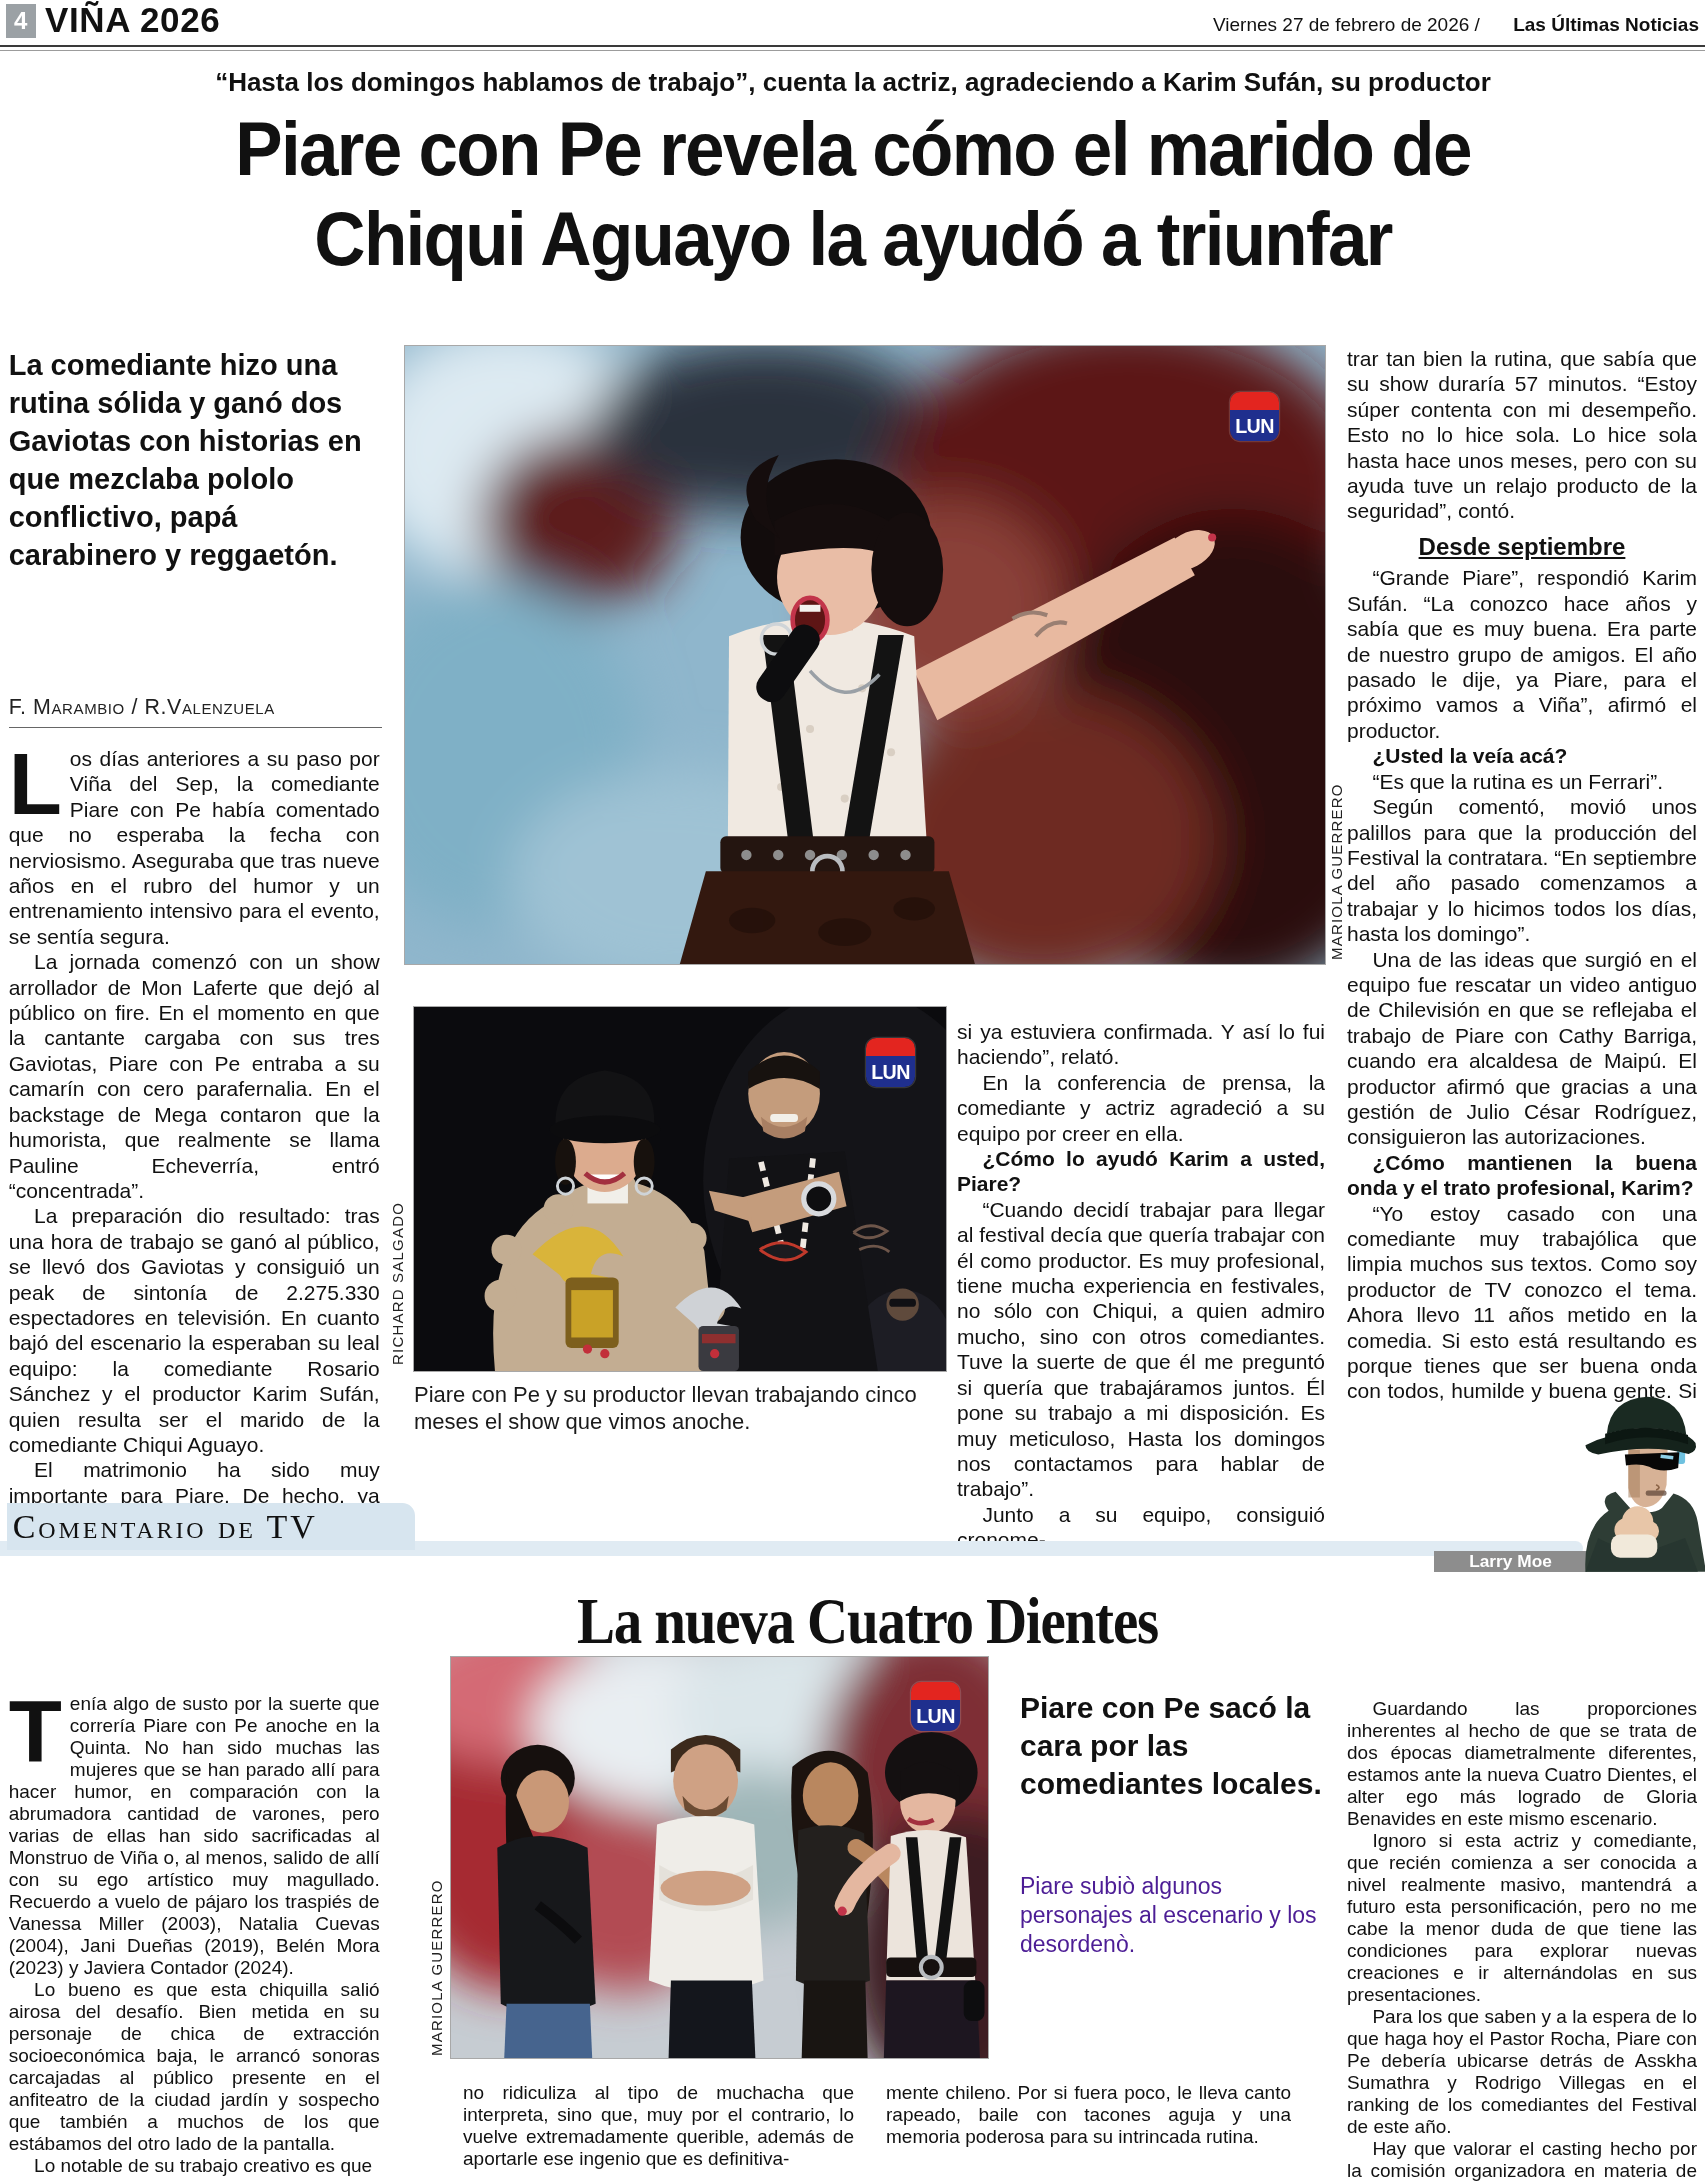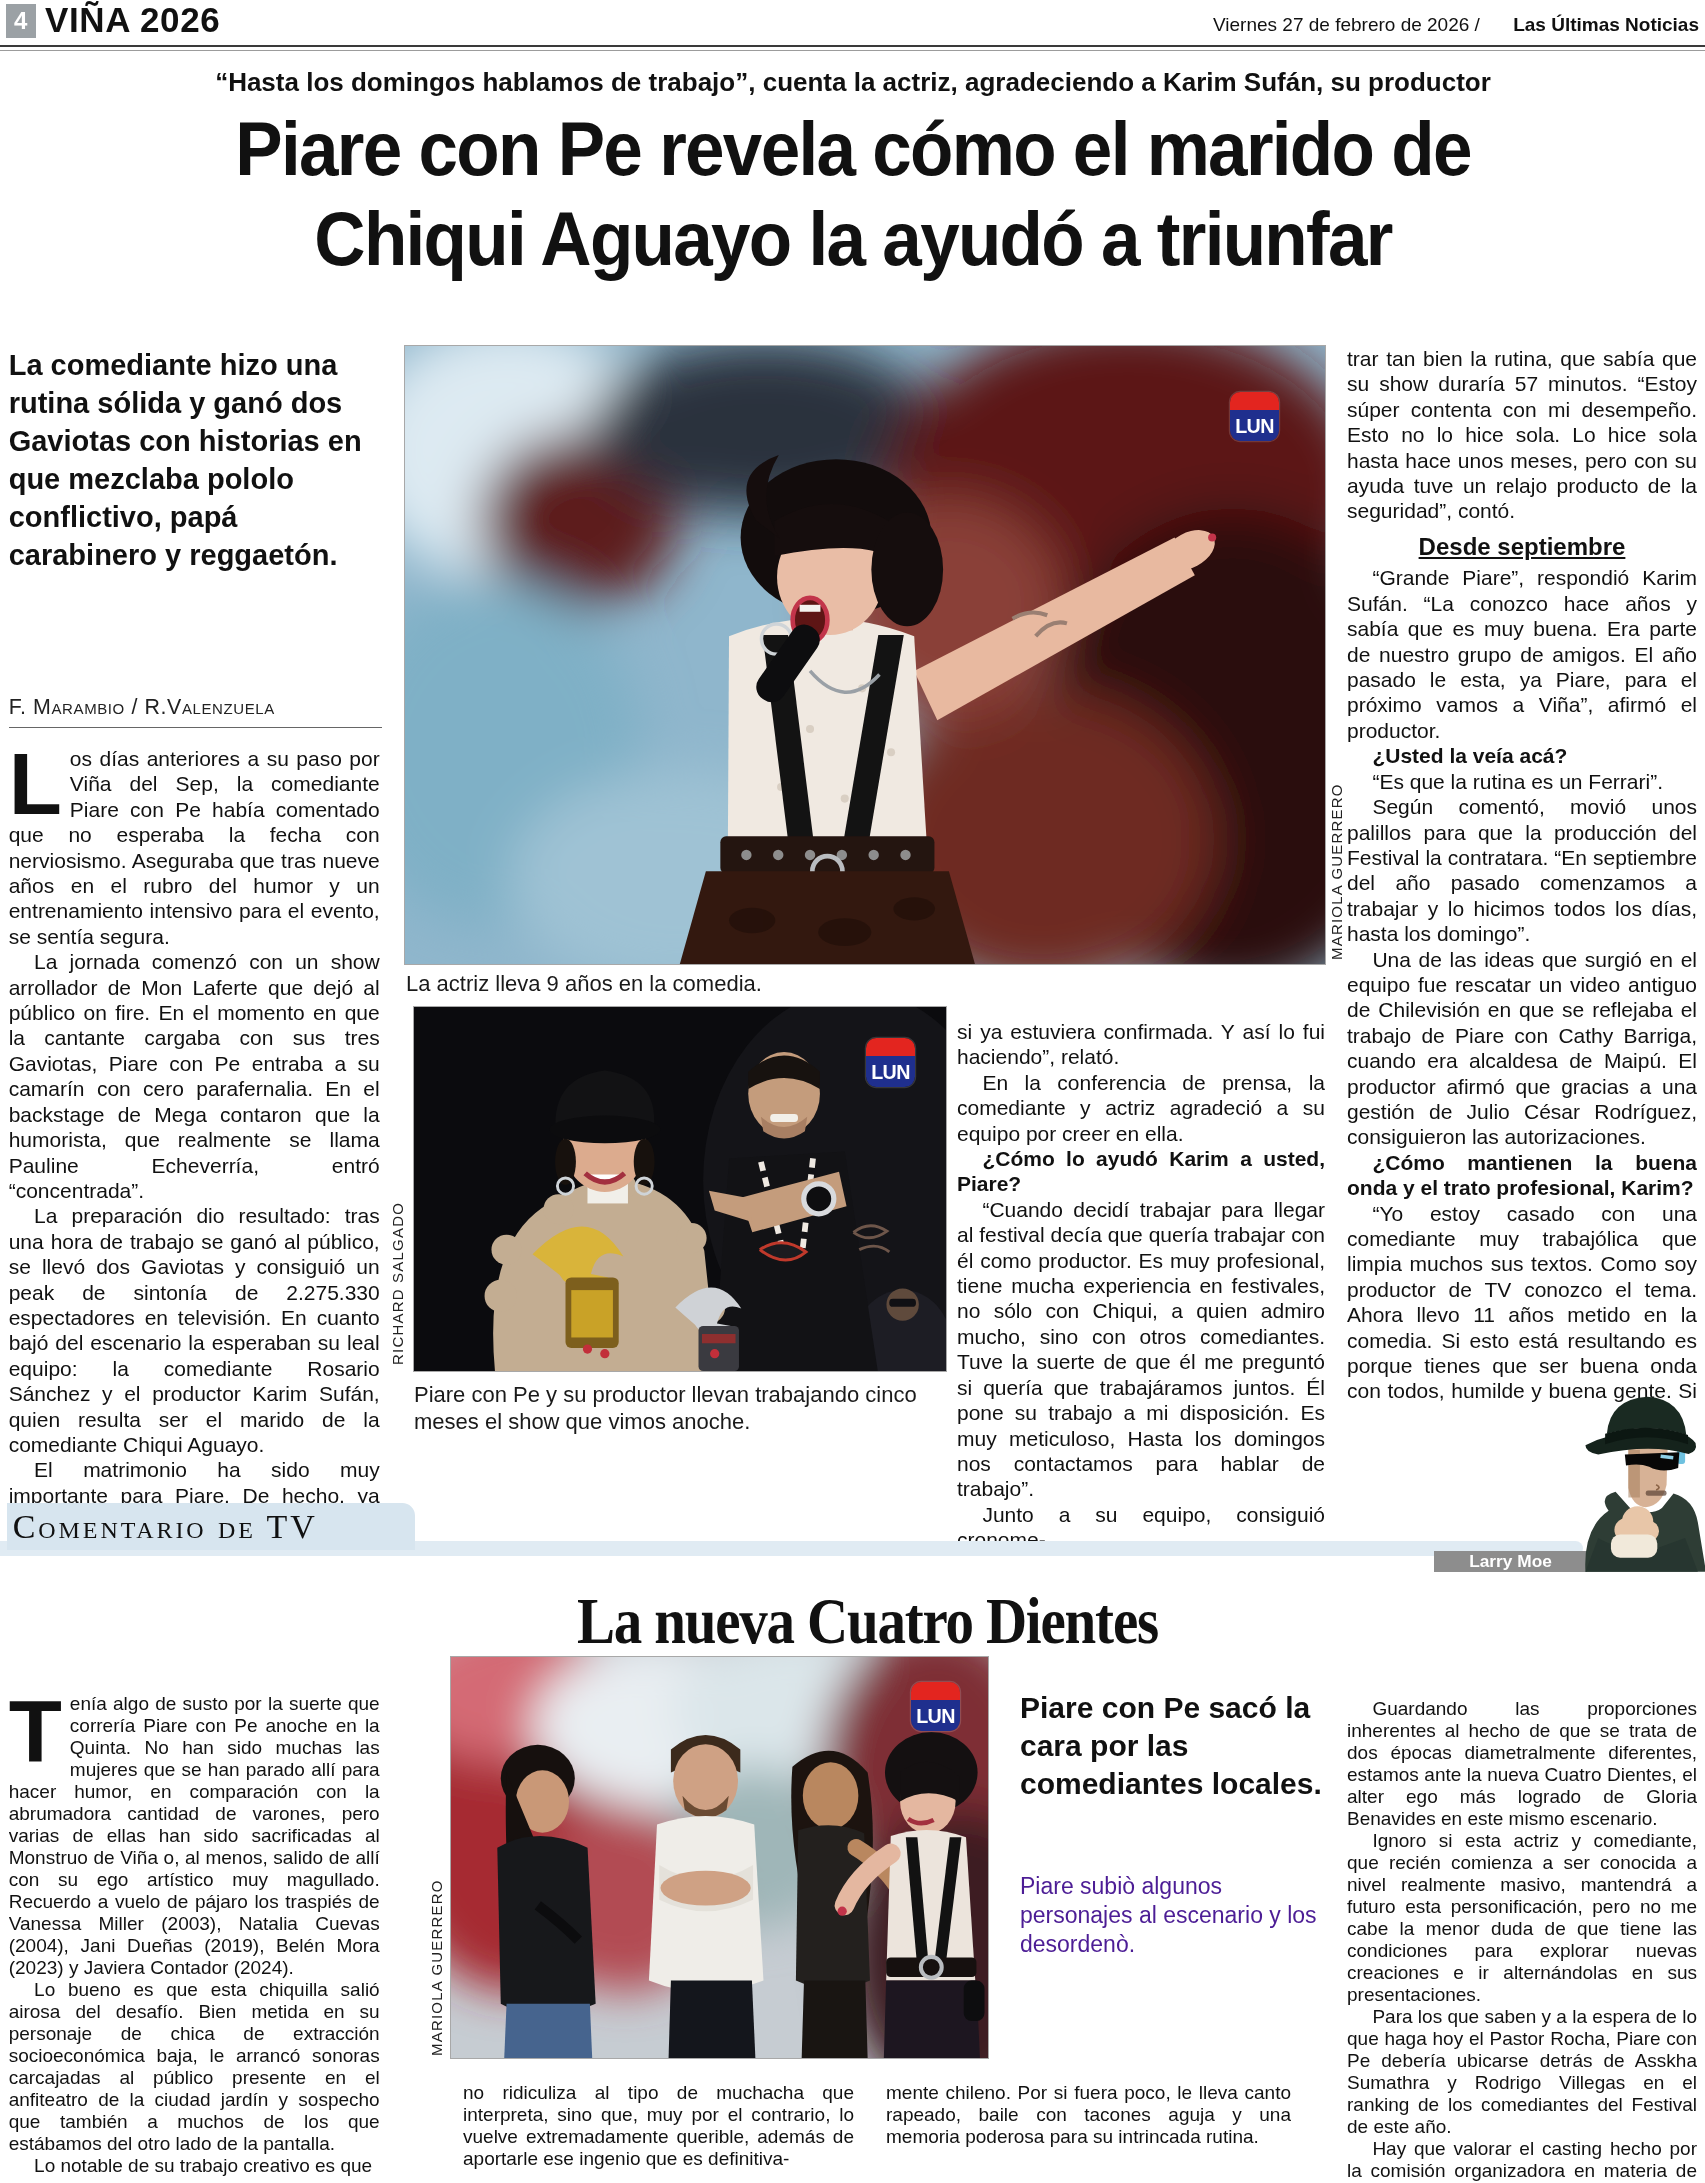--- a/index.html
+++ b/index.html
@@ -167,21 +167,20 @@
         <rect x="682" y="446" width="36" height="12" fill="#f4f2ef"></rect>
         <circle cx="642" cy="505" r="26" fill="none" stroke="#cfd4d8" stroke-width="6"></circle>
         <rect x="636" y="472" width="52" height="150" rx="24" transform="rotate(35 662 547)" fill="#0d0d0f"></rect>
       </g>
     </svg>
     <div class="lun lun-a">
         <span>LUN</span>
       </div>
   </div>
   <div class="abs vcred cred1">MARIOLA GUERRERO</div>
-  <div class="abs caption cap1">La actriz lleva 9 años en la comedia.</div>
 
   <div class="abs photo photo2">
     <svg viewBox="0 0 920 630" preserveAspectRatio="none">
       <rect width="920" height="630" fill="#0b0b0e"></rect>
       <ellipse cx="760" cy="300" rx="260" ry="330" fill="#141418"></ellipse>
       <ellipse cx="845" cy="585" rx="85" ry="95" fill="#1d1d24"></ellipse>
       <circle cx="845" cy="515" r="28" fill="#5f4a3c"></circle>
       <rect x="822" y="505" width="46" height="14" rx="6" fill="#101014"></rect>
       <g>
         <ellipse cx="640" cy="150" rx="62" ry="72" fill="#c49c7c"></ellipse>
@@ -240,21 +239,21 @@
     <p>si ya estuviera confirmada. Y así lo fui haciendo”, relató.</p>
     <p class="ind">En la conferencia de prensa, la comediante y actriz agradeció a su equipo por creer en ella.</p>
     <p class="ind q">¿Cómo lo ayudó Karim a usted, Piare?</p>
     <p class="ind">“Cuando decidí trabajar para llegar al festival decía que quería trabajar con él como productor. Es muy profesional, tiene mucha experiencia en festivales, no sólo con Chiqui, a quien admiro mucho, sino con otros comediantes. Tuve la suerte de que él me preguntó si quería que trabajáramos juntos. Él pone su trabajo a mi disposición. Es muy meticuloso, Hasta los domingos nos contactamos para hablar de trabajo”.</p>
     <p class="ind">Junto a su equipo, consiguió cronome-</p>
   </div>
 
   <div class="abs col4 body-txt">
     <p>trar tan bien la rutina, que sabía que su show duraría 57 minutos. “Estoy súper contenta con mi desempeño. Esto no lo hice sola. Lo hice sola hasta hace unos meses, pero con su ayuda tuve un relajo producto de la seguridad”, contó.</p>
     <p class="subhead">Desde septiembre</p>
-    <p class="ind">“Grande Piare”, respondió Karim Sufán. “La conozco hace años y sabía que es muy buena. Era parte de nuestro grupo de amigos. El año pasado le esta, ya Piare, para el próximo vamos a Viña”, afirmó el productor.</p>
+    <p class="ind">“Grande Piare”, respondió Karim Sufán. “La conozco hace años y sabía que es muy buena. Era parte de nuestro grupo de amigos. El año pasado le dije, ya Piare, para el próximo vamos a Viña”, afirmó el productor.</p>
     <p class="ind q">¿Usted la veía acá?</p>
     <p class="ind">“Es que la rutina es un Ferrari”.</p>
     <p class="ind">Según comentó, movió unos palillos para que la producción del Festival la contratara. “En septiembre del año pasado comenzamos a trabajar y lo hicimos todos los días, hasta los domingo”.</p>
     <p class="ind">Una de las ideas que surgió en el equipo fue rescatar un video antiguo de Chilevisión en que se reflejaba el trabajo de Piare con Cathy Barriga, cuando era alcaldesa de Maipú. El productor afirmó que gracias a una gestión de Julio César Rodríguez, consiguieron las autorizaciones.</p>
     <p class="ind q">¿Cómo mantienen la buena onda y el trato profesional, Karim?</p>
     <p class="ind">“Yo estoy casado con una comediante muy trabajólica que limpia muchos sus textos. Como soy productor de TV conozco el tema. Ahora llevo 11 años metido en la comedia. Si esto está resultando es porque tienes que ser buena onda con todos, humilde y buena gente. Si uno no es agradable, le caes mal a la gente. Yo soy livianito y buena onda, es la clave”.</p>
   </div>
 
   <div class="abs tv-strip"></div>
   <div class="abs tv-box">Comentario de TV</div>

